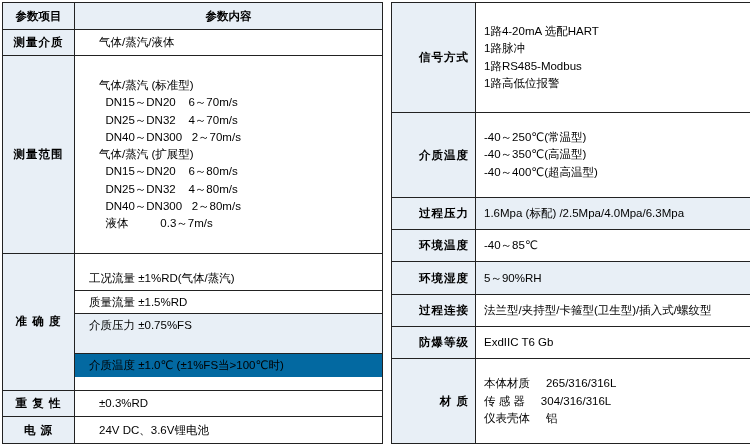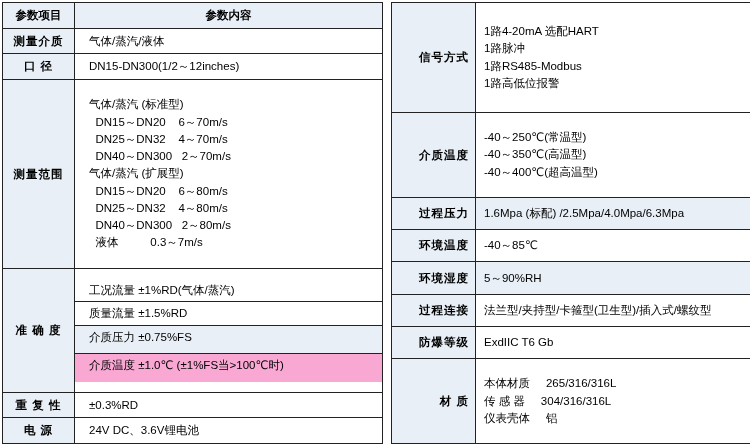--- a/index.html
+++ b/index.html
@@ -50,21 +50,21 @@
     width: 84px;
     letter-spacing: 1px;
   }
   .hdr {
     background: #e8eff6;
     text-align: center;
     font-weight: bold;
   }
   .val {
     text-align: left;
-    padding-left: 14px;
+    padding-left: 24px;
     background: #ffffff;
   }
   .val-r {
     text-align: left;
     padding-left: 8px;
     background: #ffffff;
   }
   .val.shaded, .val-r.shaded { background: #e8eff6; }
   .sub {
     display: block;
@@ -87,24 +87,20 @@
         <tr>
           <td class="hdr">参数项目</td>
           <td class="hdr">参数内容</td>
         </tr>
 
         <tr>
           <td class="lbl">测量介质</td>
           <td class="val">气体/蒸汽/液体</td>
         </tr>
 
-        <tr>
-          <td class="lbl">口  径</td>
-          <td class="val">DN15-DN300(1/2～12inches)</td>
-        </tr>
 
         <tr>
           <td class="lbl">测量范围</td>
           <td class="val multiline">
             <span class="sub">气体/蒸汽 (标准型)</span>
             <span class="sub">  DN15～DN20    6～70m/s</span>
             <span class="sub">  DN25～DN32    4～70m/s</span>
             <span class="sub">  DN40～DN300   2～70m/s</span>
             <span class="sub">气体/蒸汽 (扩展型)</span>
             <span class="sub">  DN15～DN20    6～80m/s</span>
@@ -112,22 +108,22 @@
             <span class="sub">  DN40～DN300   2～80m/s</span>
             <span class="sub">  液体          0.3～7m/s</span>
           </td>
         </tr>
 
         <tr>
           <td class="lbl">准 确 度</td>
           <td class="val multiline" style="padding:0">
             <div style="padding:3px 6px 3px 14px;background:#ffffff;border-bottom:1px solid #222">  工况流量    ±1%RD(气体/蒸汽)</div>
             <div style="padding:3px 6px 3px 14px;background:#ffffff;border-bottom:1px solid #222">  质量流量    ±1.5%RD</div>
-            <div style="padding:3px 6px 7px 14px;background:#e8eff6;border-bottom:1px solid #222">  介质压力    ±0.75%FS</div>
-            <div style="padding:3px 6px 9px 14px;background:#f9a8d4">  介质温度    ±1.0℃ (±1%FS当&gt;100℃时)</div>
+            <div style="padding:3px 6px 19px 14px;background:#e8eff6;border-bottom:1px solid #222">  介质压力    ±0.75%FS</div>
+            <div style="padding:3px 6px 3px 14px;background:#0369a1">  介质温度    ±1.0℃ (±1%FS当&gt;100℃时)</div>
           </td>
         </tr>
 
         <tr>
           <td class="lbl">重 复 性</td>
           <td class="val">±0.3%RD</td>
         </tr>
 
         <tr>
           <td class="lbl">电  源</td>

